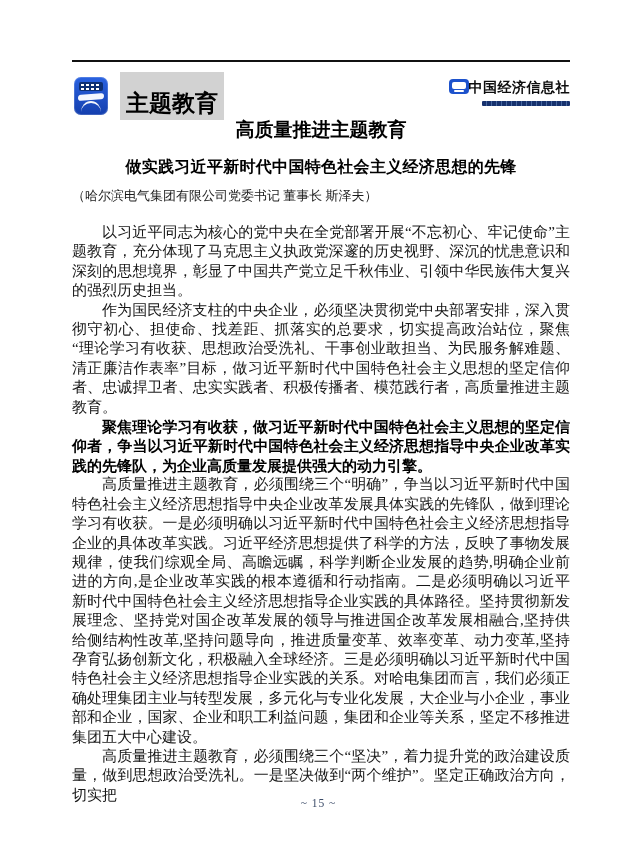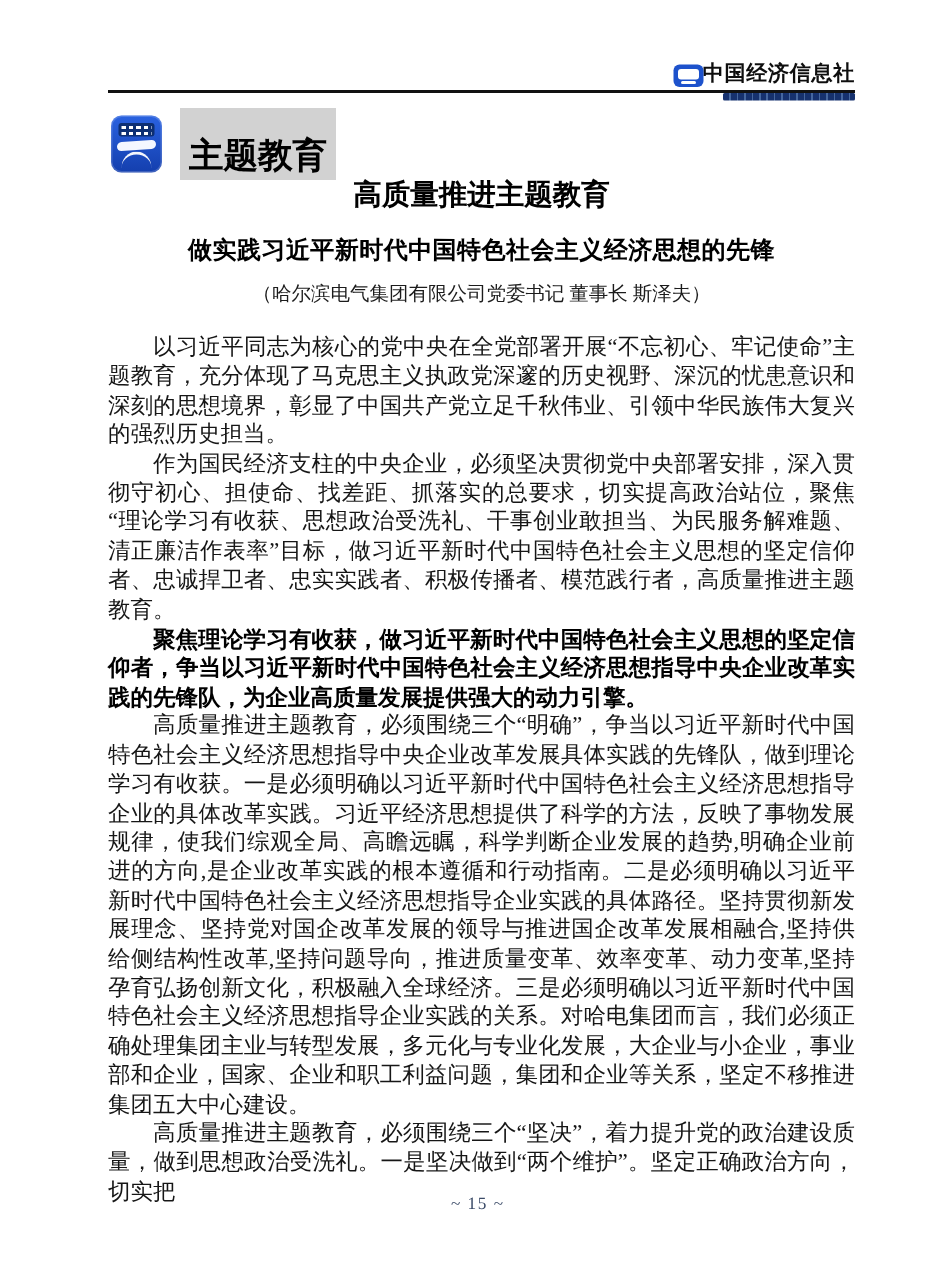--- a/index.html
+++ b/index.html
@@ -4,21 +4,21 @@
 <style>
   html,body{margin:0;padding:0;background:#888;}
   .page{
     position:relative;width:626px;height:853px;margin:0 auto;background:#ffffff;
     font-family:"Liberation Serif","DejaVu Serif",serif;color:var(--body_text,#161616);
     overflow:hidden;box-sizing:border-box;
   }
   
   .header-rule{position:absolute;left:72px;width:498px;top:60px;height:2px;background:var(--rule_black,#111);}
   .logo{position:absolute;top:40px;right:56px;display:flex;flex-direction:column;align-items:flex-end;}
-  .logo-row{display:flex;align-items:flex-end;gap:0;}
+  .logo-row{display:flex;align-items:flex-start;gap:0;margin-top:39px;}
   .logo-icon{position:relative;width:20px;height:15px;background:var(--logo_blue,#1d52cc);border-radius:4px;flex:0 0 auto;}
   .logo-icon::before{content:"";position:absolute;left:3px;right:3px;top:3px;bottom:5px;background:#fff;border-radius:2px;}
   .logo-icon::after{content:"";position:absolute;left:5px;right:5px;bottom:2px;height:2px;background:#fff;border-radius:1px;}
   .logo-name{font-family:"Liberation Sans","DejaVu Sans",sans-serif;font-weight:800;font-size:14px;color:#0e0e0e;letter-spacing:.5px;white-space:nowrap;}
   .logo-tagline{margin-top:4px;height:5px;width:88px;border-radius:1px;
     background:repeating-linear-gradient(90deg,var(--tagline_navy,#16316e) 0 4px,#46679f 4px 5px);}
   
   .badge-row{position:absolute;top:72px;left:74px;display:flex;align-items:center;gap:12px;}
   .badge-icon{position:relative;width:34px;height:38px;border-radius:7px;flex:0 0 auto;
     background:linear-gradient(180deg,var(--badge_blue_top,#2a62e0),var(--badge_blue_bottom,#143fae));
@@ -33,21 +33,21 @@
     border-top:2px solid rgba(255,255,255,.95);border-radius:50% 50% 0 0/100% 100% 0 0;}
   .badge-label{display:inline-block;background:var(--badge_highlight_gray,#d2d2d2);color:#000;
     font-family:"Liberation Sans","DejaVu Sans",sans-serif;font-weight:700;font-size:23px;line-height:1.15;
     padding:18px 6px 4px;}
   
   .content{position:absolute;top:113px;left:72px;width:498px;}
   .title{margin:4px 0 0;text-align:center;font-family:"Liberation Sans","DejaVu Sans",sans-serif;
     font-weight:700;font-size:19px;color:#000;}
   .subtitle{margin:14px 0 0;text-align:center;font-family:"Liberation Sans","DejaVu Sans",sans-serif;
     font-weight:800;font-size:16px;color:#000;letter-spacing:.3px;}
-  .byline{margin-top:9px;text-align:center;font-size:13px;color:#1c1c1c;}
+  .byline{margin-top:9px;text-align:left;font-size:13px;color:#1c1c1c;}
   .body{margin-top:18px;}
   .para{margin:0;font-size:15px;line-height:19.4px;text-align:justify;text-indent:2em;
     font-family:"Liberation Serif","DejaVu Serif",serif;color:var(--body_text,#161616);}
   .para-bold{font-weight:700;font-family:"Liberation Sans","DejaVu Sans",sans-serif;color:#000;}
   
   .footer{position:absolute;left:11px;right:0;bottom:42px;text-align:center;margin-top:40px;}
   .page-num{font-size:11.5px;letter-spacing:1px;color:var(--footer_text,#3a4a67);
     font-family:"Liberation Serif","DejaVu Serif",serif;}
 </style>
 </head>

